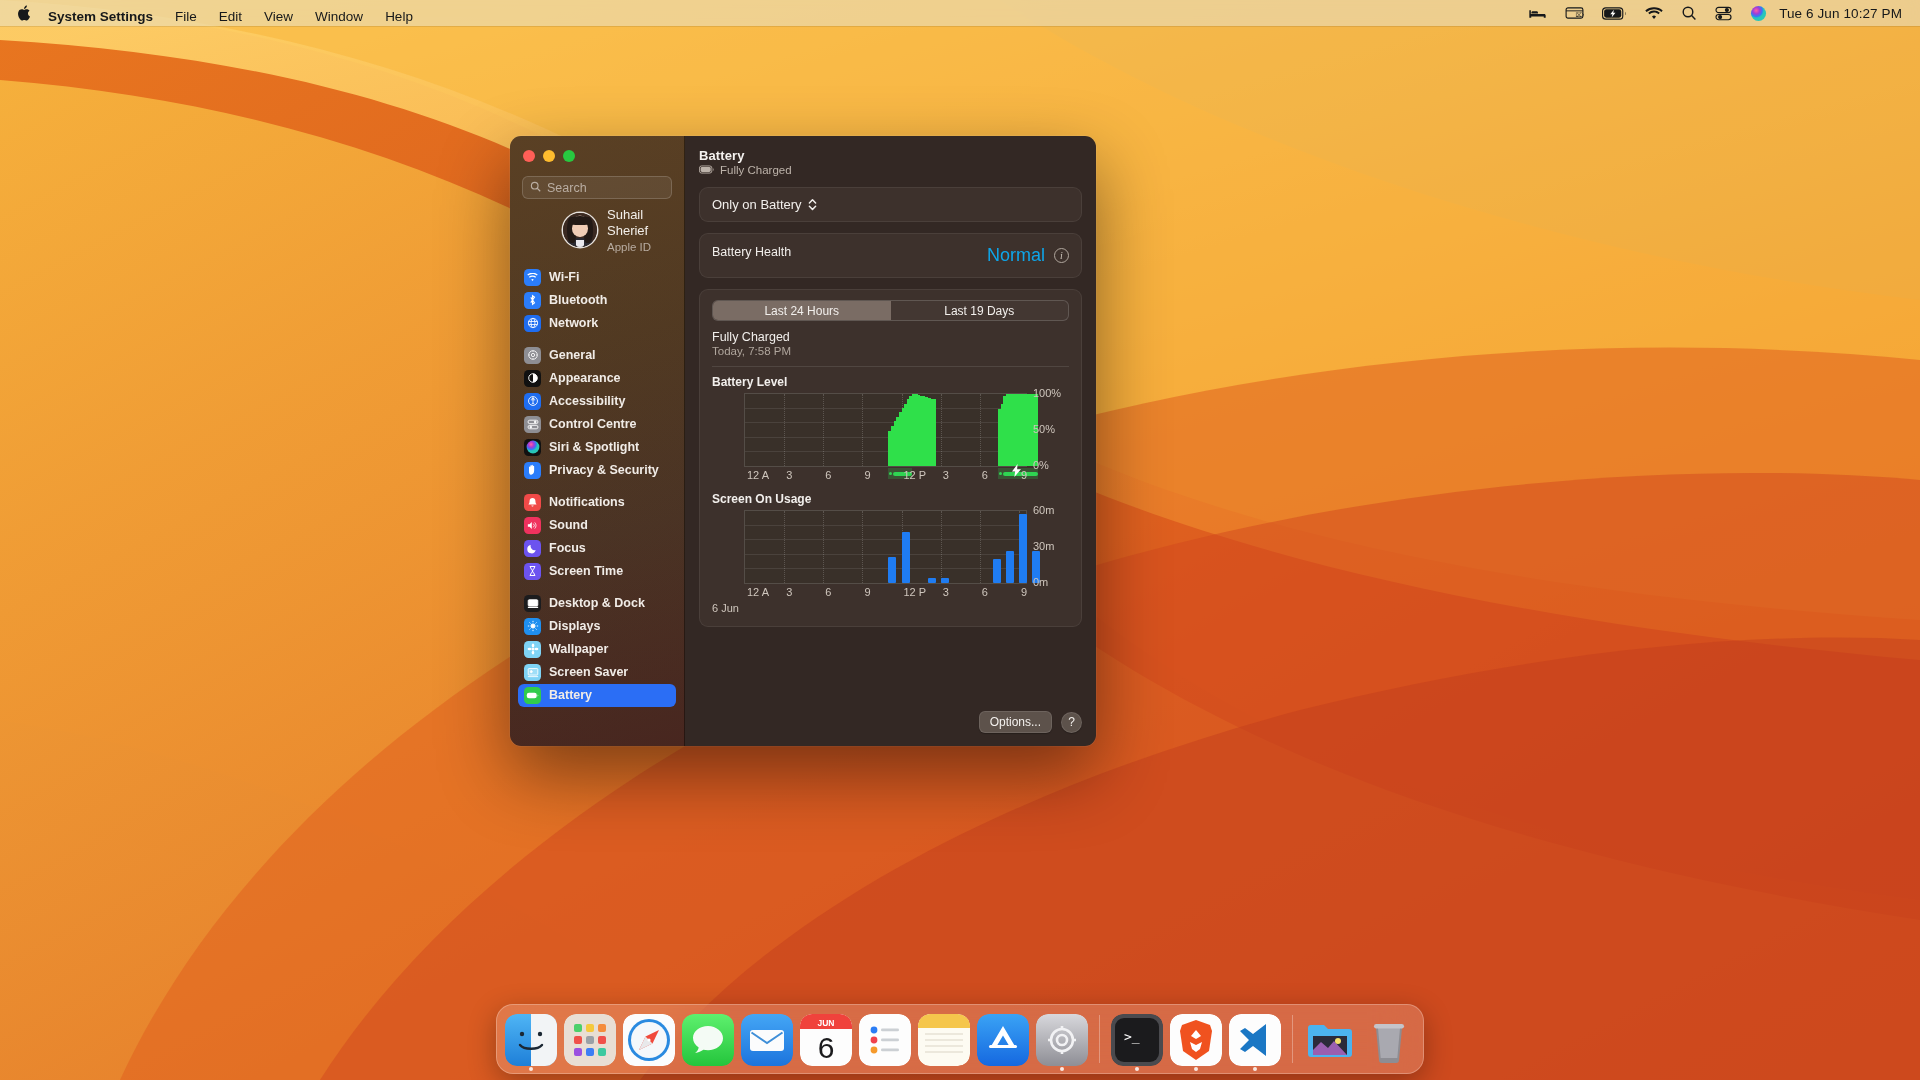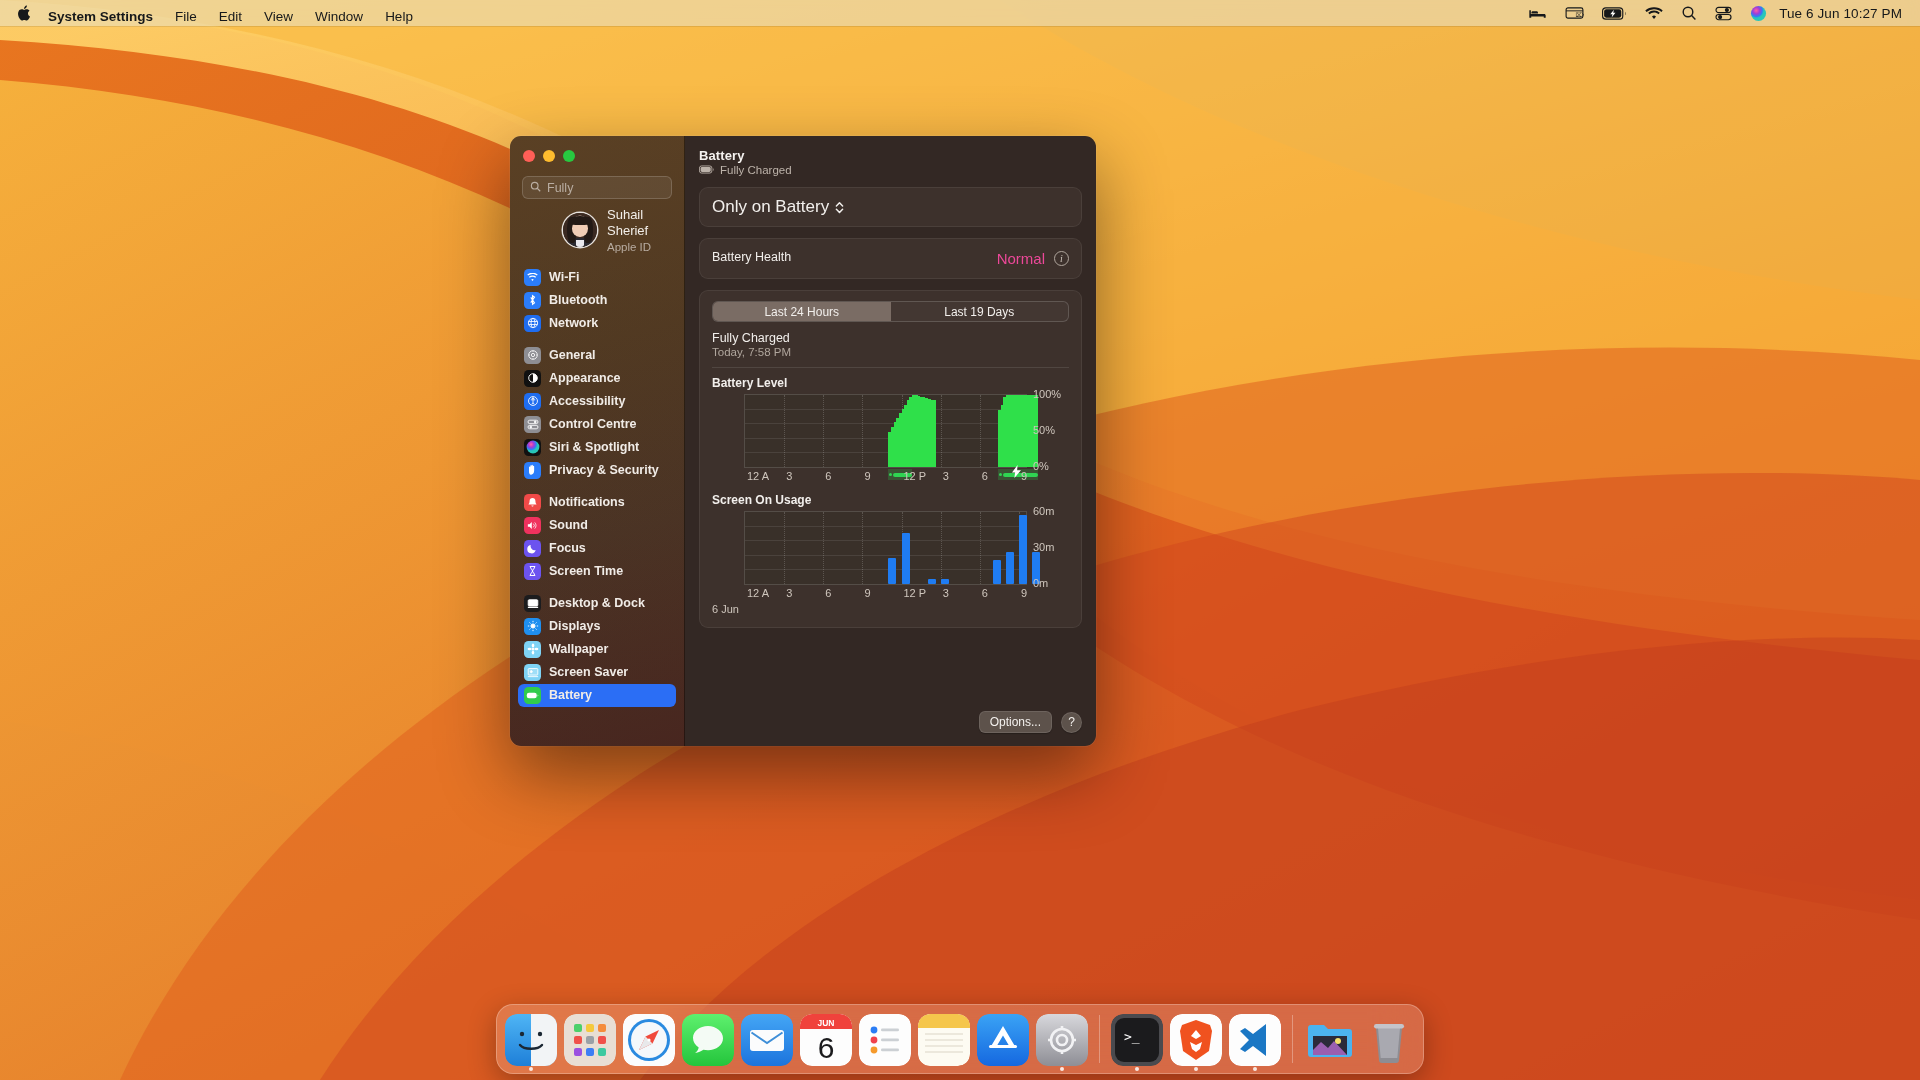--- a/index.html
+++ b/index.html
@@ -127,30 +127,30 @@
     border-radius:9px;
     margin-top:11px;
     padding:9px 12px;
   }
   .row { display:flex; align-items:flex-start; justify-content:space-between; gap:12px; }
   .lbl { color:#f2efec; font-size:12.5px; }
   .desc { color:#b0a69d; font-size:11.5px; line-height:1.35; margin-top:2px; max-width:330px; }
 
   .popup {
     display:flex; align-items:center; gap:5px;
-    color:#f2efec; font-size:17px; cursor:pointer;
+    color:#f2efec; font-size:13px; cursor:pointer;
   }
   .stepper { display:flex; flex-direction:column; align-items:center; gap:1px; line-height:0; }
   .info-badge {
     width:15px; height:15px; border-radius:50%;
     border:1px solid #b0a69d; color:#cfc6bd;
     font-size:10px; display:flex; align-items:center; justify-content:center;
     font-family:"Liberation Serif", serif; font-style:italic; cursor:pointer;
   }
-  .health-val { color:#ec4899; font-size:15px; }
+  .health-val { color:#0ea5e9; font-size:18px; }
 
   
   .seg {
     display:flex; height:21px; border-radius:6px;
     border:0.5px solid rgba(255,255,255,0.16);
     overflow:hidden; background:rgba(255,255,255,0.03);
   }
   .seg > div {
     flex:1; display:flex; align-items:center; justify-content:center;
     color:#f2efec; font-size:12px; cursor:pointer;
@@ -346,21 +346,21 @@
     </div>
 
     <div class="search-wrap">
       <div class="search-box">
         <span>
           <svg width="11" height="11" viewBox="0 0 14 14" fill="none" stroke="#b9ada2" stroke-width="1.5">
               <circle cx="6" cy="6" r="4.2"></circle>
               <path d="M9.2 9.2 13 13"></path>
             </svg>
         </span>
-        <span class="ph">Fully</span>
+        <span class="ph">Search</span>
       </div>
     </div>
 
     <div class="account-row">
       <div class="avatar">
         <div class="body"></div>
           <div class="collar"></div>
         <div class="hair-l"></div>
           <div class="hair-r"></div>
         <div class="face"></div>

